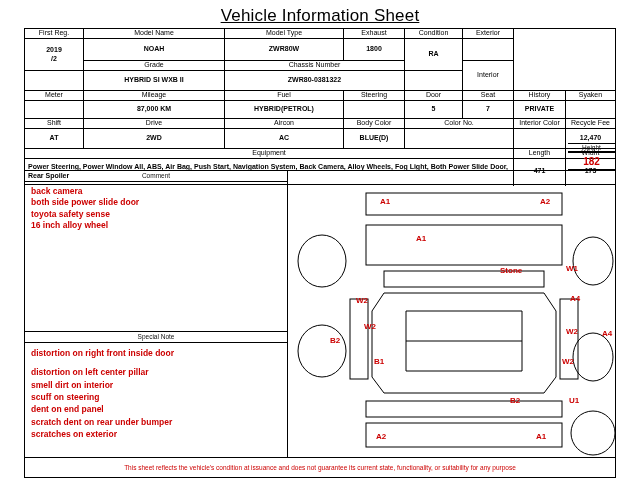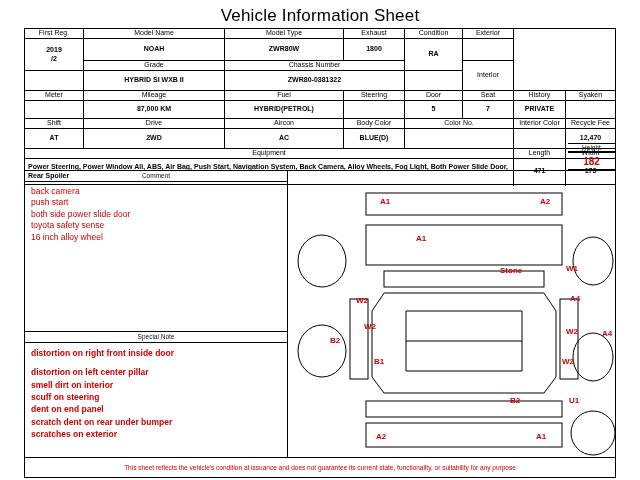--- a/index.html
+++ b/index.html
@@ -11,20 +11,21 @@
     overflow:hidden;
   }
   .sheet{position:relative;width:640px;height:480px;}
   .title{
     text-align:center;
     font-size:17px;
     font-weight:400;
     letter-spacing:.2px;
     padding-top:6px;
     color:#000;
+    text-decoration:underline;
   }
   table{border-collapse:collapse;}
   .grid{
     position:absolute;
     left:24px;top:28px;width:592px;
     border:1.3px solid #000;
   }
   .grid td{
     border:1px solid #000;
     text-align:center;
@@ -55,21 +56,21 @@
     box-sizing:border-box;
   }
   .leftcol{
     position:absolute;left:0;top:0;width:263px;height:100%;
     border-right:1.3px solid #000;box-sizing:border-box;
   }
   .cmtHead{
     text-align:center;font-size:6.5px;border-bottom:1px solid #000;height:10px;line-height:10px;
   }
   .cmtBody{
-    padding:4px 6px;color:#cc0000;font-weight:normal;font-size:8.5px;line-height:1.35;
+    padding:4px 6px;color:#cc0000;font-weight:bold;font-size:8.5px;line-height:1.35;
     height:150px;box-sizing:border-box;border-bottom:1.3px solid #000;
   }
   .spHead{
     text-align:center;font-size:6.5px;border-bottom:1px solid #000;height:10px;line-height:10px;
   }
   .spBody{
     padding:4px 6px;color:#cc0000;font-weight:bold;font-size:8.5px;line-height:1.45;
   }
   .rightcol{
     position:absolute;left:263px;top:0;right:0;bottom:0;text-align:right;
@@ -182,21 +183,20 @@
     </table>
 
   <div style="position:absolute;left:568px;top:143px;width:48px;height:9px;border:1px solid #000;border-left:none;box-sizing:border-box;font-size:6.5px;text-align:center;line-height:8px;">Height</div>
   <div style="position:absolute;left:568px;top:152px;width:48px;height:18px;border:1px solid #000;border-left:none;box-sizing:border-box;color:#cc0000;font-weight:bold;font-size:10px;text-align:center;line-height:18px;">182</div>
 
   <div class="lower">
     <div class="leftcol">
       <div class="cmtHead">Comment</div>
       <div class="cmtBody">
         <div>back camera</div>
-        <div>push start</div>
         <div>both side power slide door</div>
         <div>toyota safety sense</div>
         <div>16 inch alloy wheel</div>
       </div>
       <div class="spHead">Special Note</div>
       <div class="spBody">
         <div>distortion on right front inside door</div>
         <div style="height:7px"></div>
         <div>distortion on left center pillar</div>
         <div>smell dirt on interior</div>

